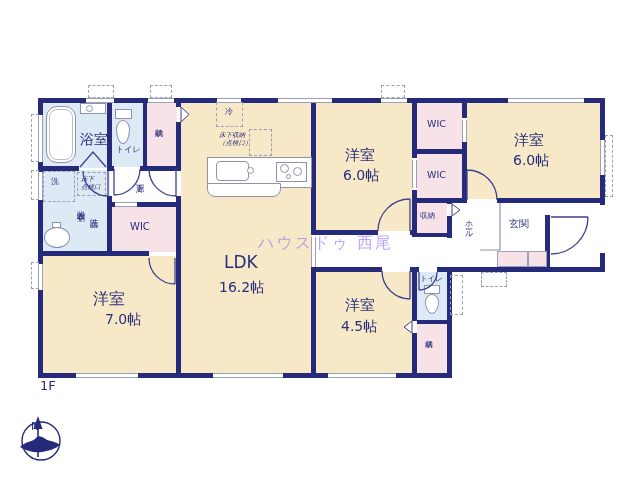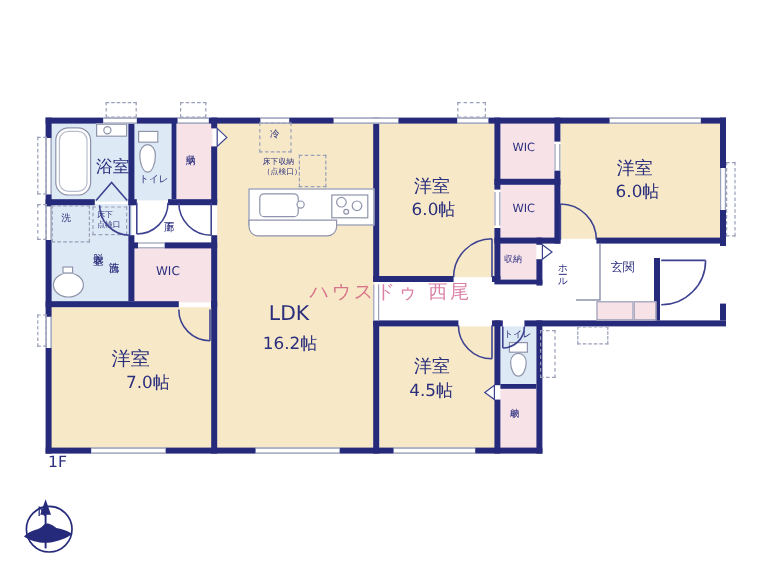--- a/index.html
+++ b/index.html
@@ -12,22 +12,22 @@
   .blue{background:#dde9f4;}
   .wall{position:absolute;background:#262a7a;}
   .winh{position:absolute;height:5px;background:#fff;border-top:1px solid #9aa0b8;border-bottom:1px solid #9aa0b8;box-sizing:border-box;}
   .winv{position:absolute;width:5px;background:#fff;border-left:1px solid #9aa0b8;border-right:1px solid #9aa0b8;box-sizing:border-box;}
   .dash{position:absolute;border:1px dashed #9aa0b8;box-sizing:border-box;background:transparent;}
   .fix{position:absolute;background:#fff;border:1.5px solid #8e93ab;box-sizing:border-box;}
   .lbl{position:absolute;white-space:nowrap;line-height:1.15;color:#2a2e7c;}
   .vlbl{position:absolute;writing-mode:vertical-rl;text-orientation:upright;letter-spacing:1px;line-height:1;color:#2a2e7c;white-space:nowrap;}
   .big{font-size:16px;}
   .num{font-size:14px;}
-  .tiny{font-size:6.5px;line-height:1.2;}
-  .wm{position:absolute;font-size:16px;letter-spacing:2px;color:#be185d;opacity:.55;}
+  .tiny{font-size:6.5px;line-height:1.2;font-style:italic;}
+  .wm{position:absolute;font-size:16px;letter-spacing:2px;color:#8b5cf6;opacity:.55;}
   svg.overlay{position:absolute;left:0;top:0;pointer-events:none;}
 </style>
 </head>
 <body>
 
 <div id="canvas">
 
   <div class="room blue" style="left:42px;top:102px;width:66px;height:66px;"></div>
   <div class="room blue" style="left:111px;top:102px;width:33px;height:65px;"></div>
   <div class="room pink" style="left:147px;top:102px;width:30px;height:65px;"></div>

